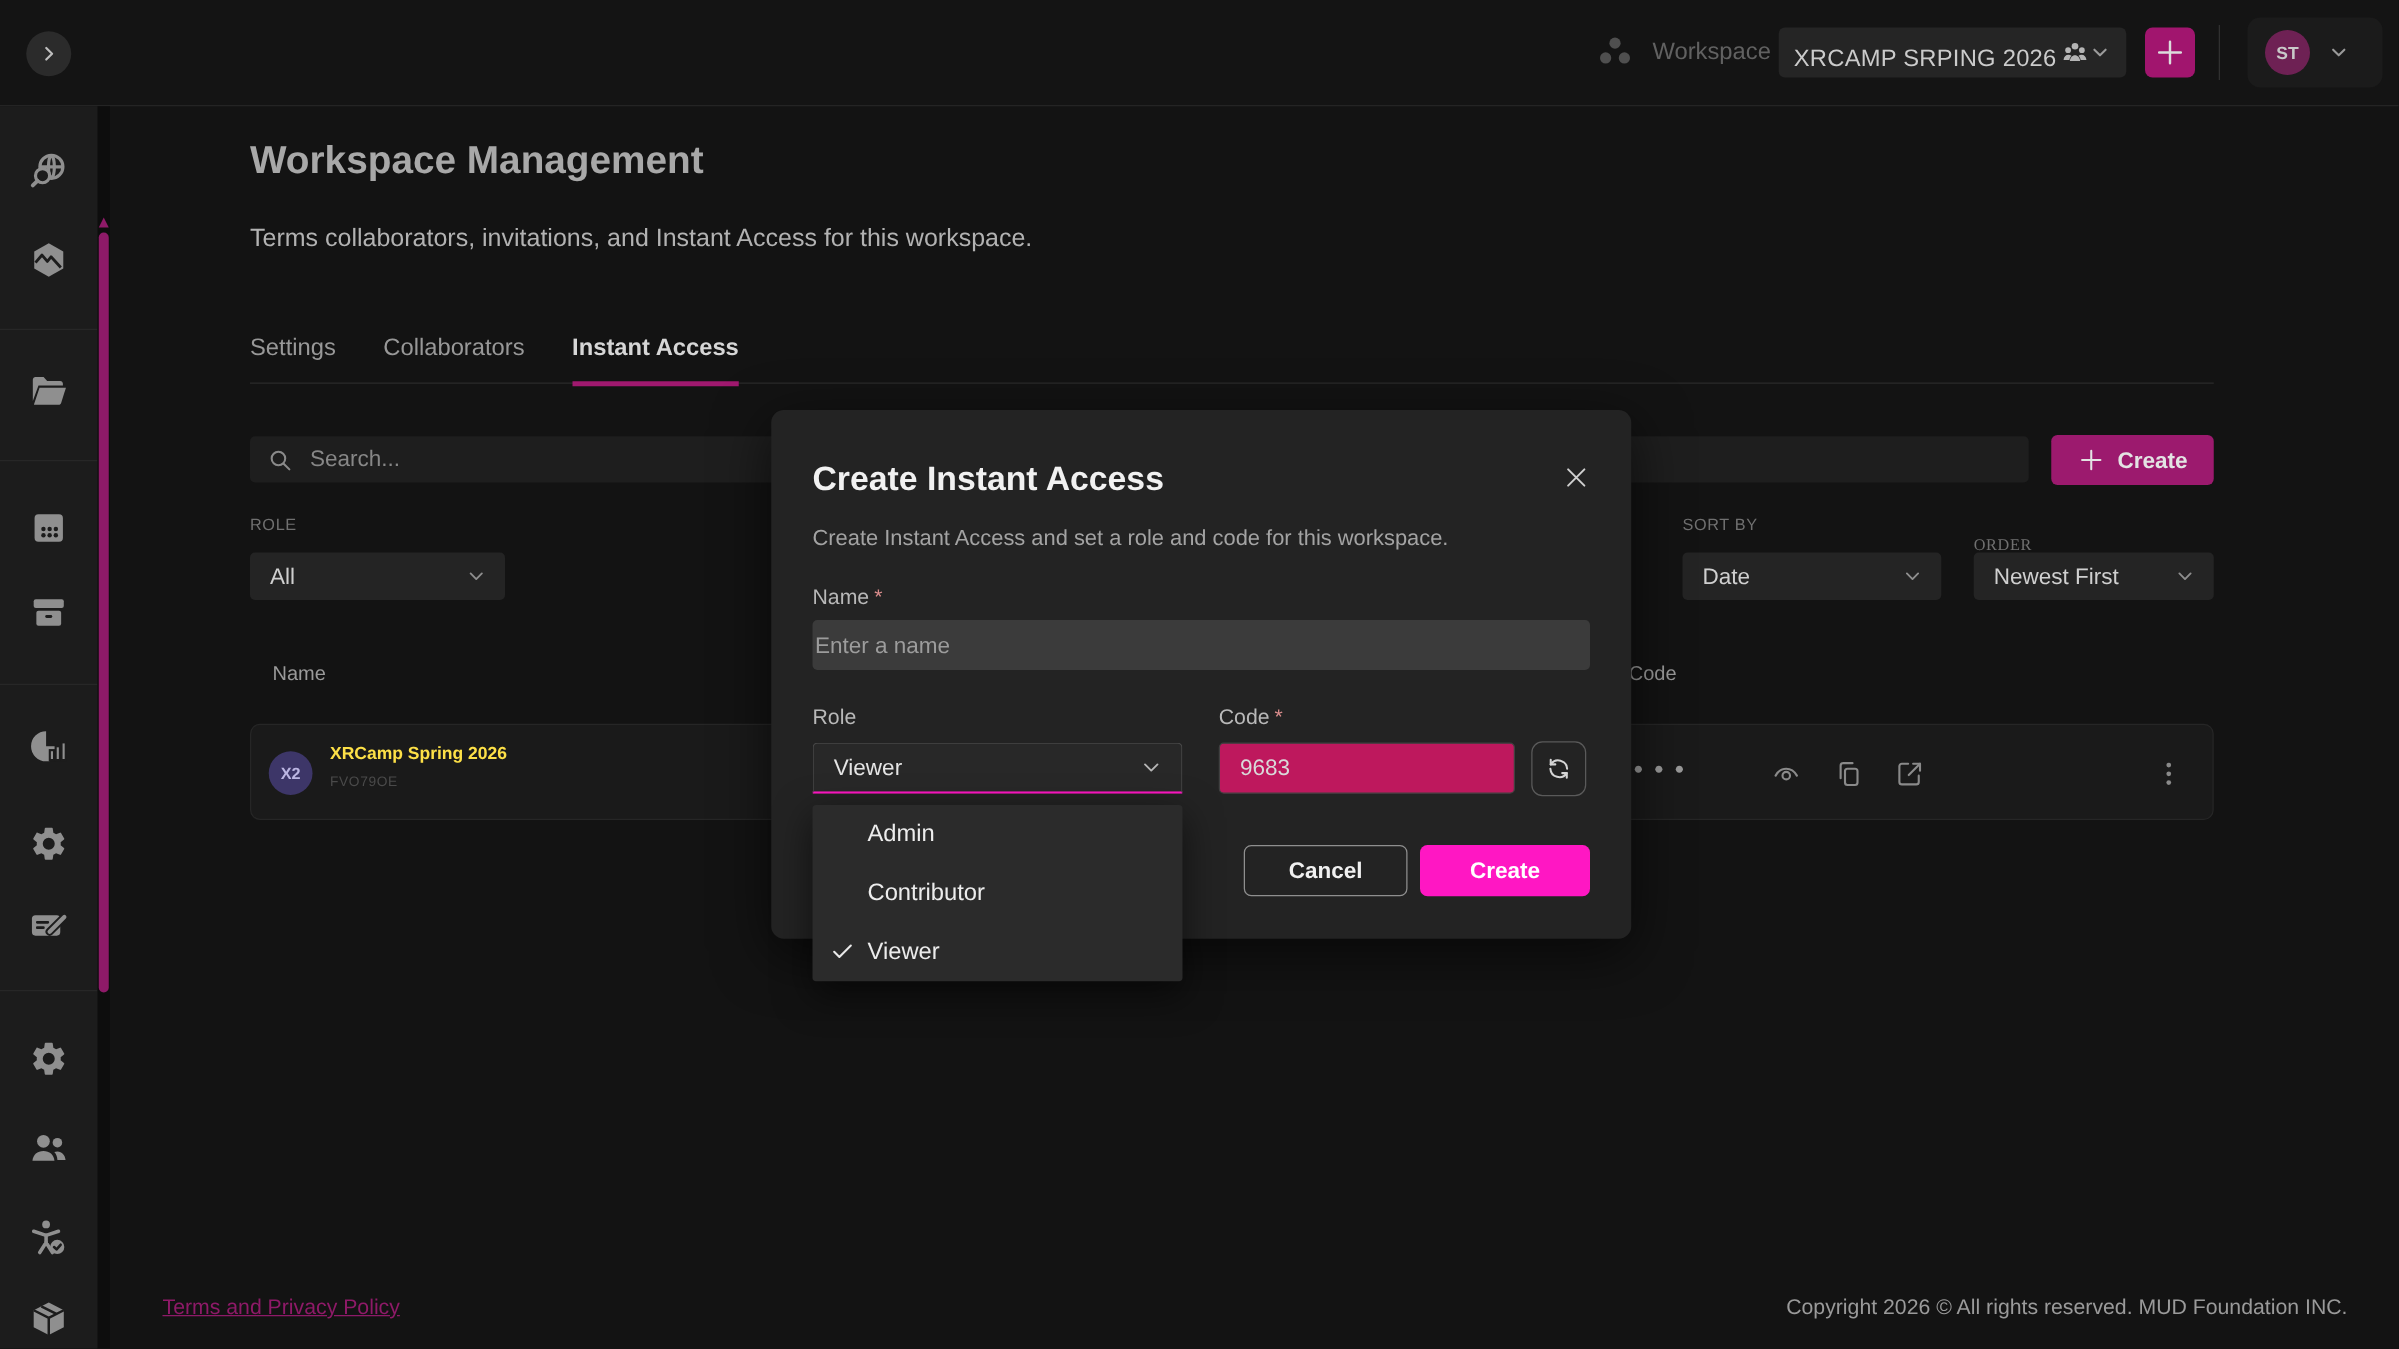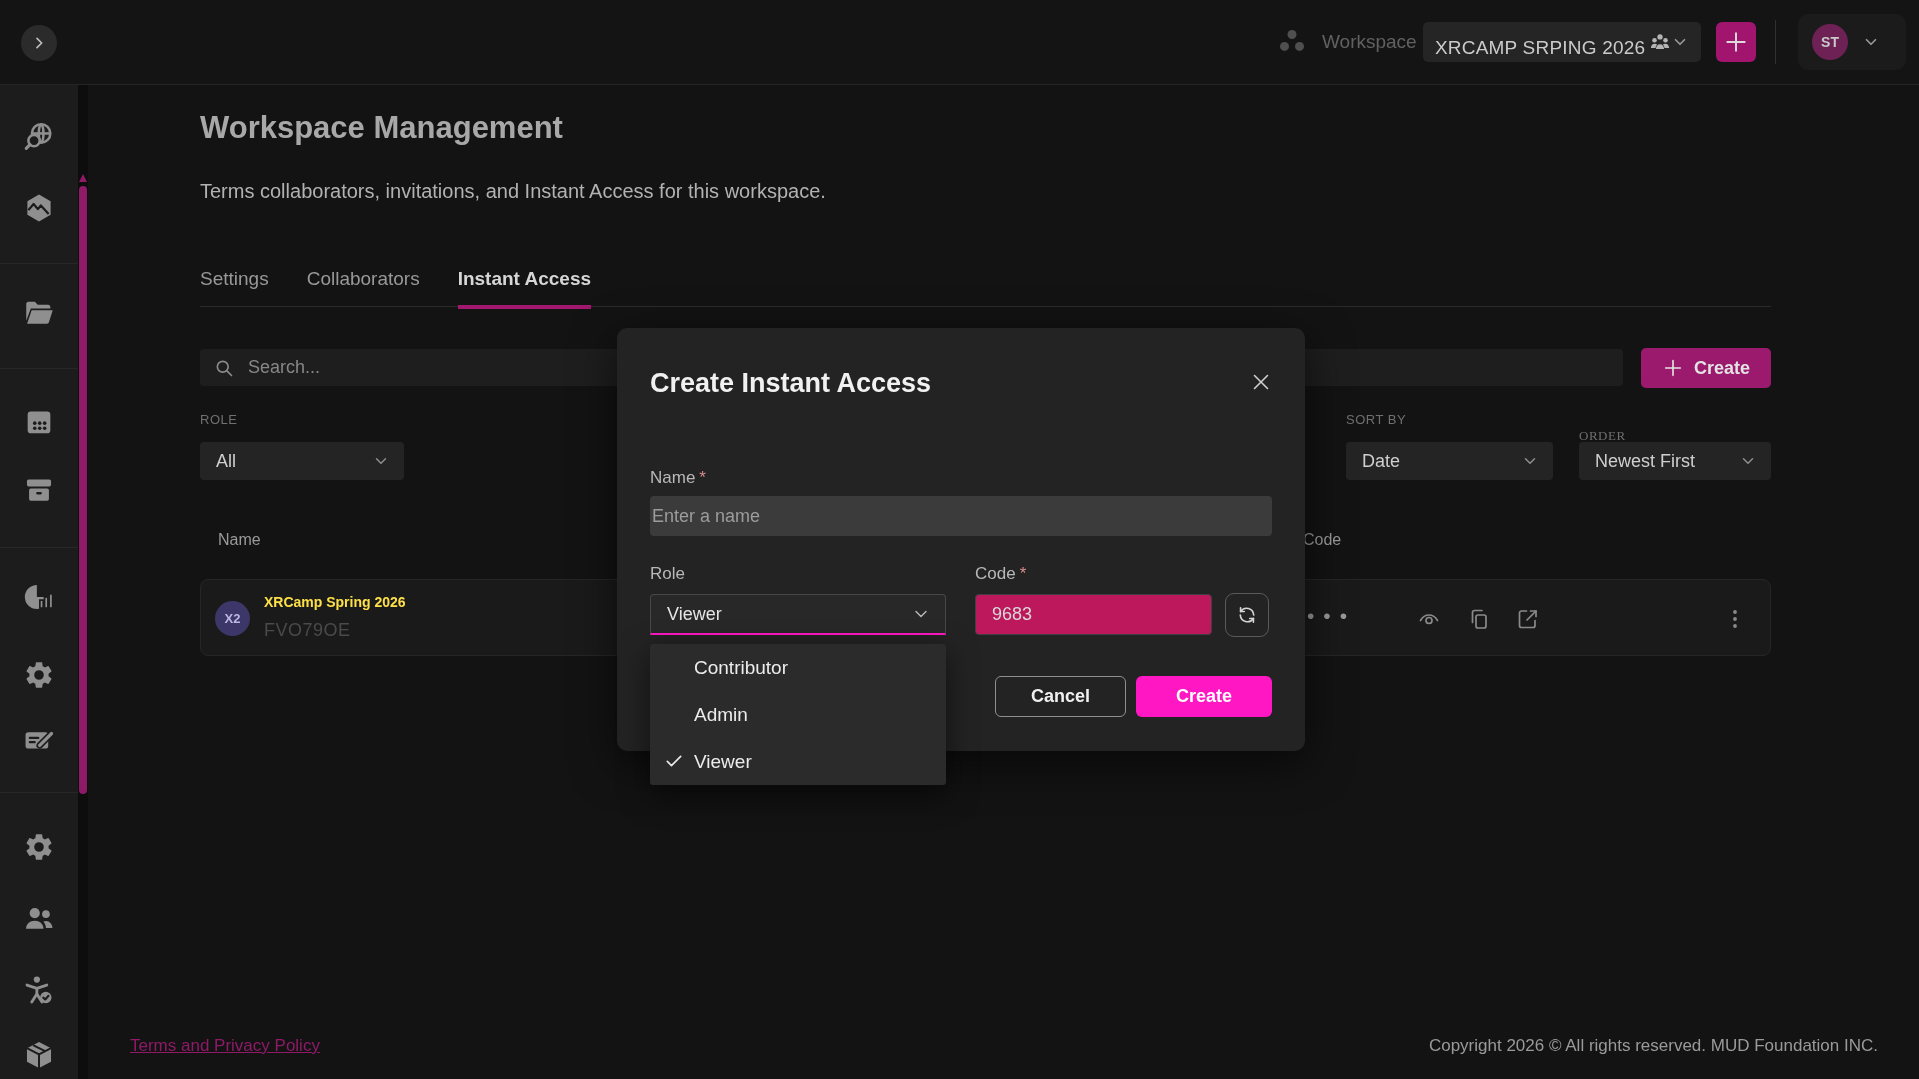--- a/index.html
+++ b/index.html
@@ -53,21 +53,21 @@
   .filter-label{position:absolute;font-size:13px;letter-spacing:.5px;color:#707070;}
   .select{position:absolute;top:442px;height:38px;background:#242424;border-radius:4px;display:flex;align-items:center;box-sizing:border-box;padding:0 14px 0 16px;cursor:pointer;}
   .select .val{font-size:18px;color:#cfcfcf;}
   .select .chev{margin-left:auto;color:#8e8e8e;}
 
   .col-header{position:absolute;top:531px;font-size:16px;color:#9a9a9a;}
 
   .row-card{position:absolute;left:200px;top:579px;width:1571px;height:77px;background:#1a1a1a;border:1px solid #262626;border-radius:8px;box-sizing:border-box;}
   .row-avatar{position:absolute;left:14px;top:21px;width:35px;height:35px;border-radius:50%;background:#3d3668;color:#bcb6e2;font-size:13px;font-weight:bold;display:flex;align-items:center;justify-content:center;}
   .row-name{position:absolute;left:63px;top:14px;font-size:14px;font-weight:bold;color:#fde047;}
-  .row-code{position:absolute;left:63px;top:40px;font-size:18px;color:#4a4a4a;letter-spacing:.5px;}
+  .row-code{position:absolute;left:63px;top:40px;font-size:11px;color:#4a4a4a;letter-spacing:.5px;}
   .row-masked{position:absolute;left:1106px;top:24px;font-size:21px;color:#9a9a9a;letter-spacing:9px;}
   .row-ic{position:absolute;top:27px;width:24px;height:24px;color:#8a8a8a;cursor:pointer;}
 
   .footer-link{position:absolute;left:130px;top:1036px;font-size:17px;font-weight:normal;color:#8e1a68;text-decoration:underline;cursor:pointer;}
   .footer-copy{position:absolute;right:41px;top:1036px;font-size:17px;color:#9a9a9a;}
 
   
   .modal{position:absolute;left:617px;top:328px;width:688px;height:423px;background:#232323;border-radius:10px;box-shadow:0 12px 45px rgba(0,0,0,.6);z-index:10;}
   .modal-title{position:absolute;left:33px;top:40px;font-size:27px;font-weight:bold;color:#f1f1f1;}
   .modal-close{position:absolute;right:30px;top:40px;width:28px;height:28px;color:#cfcfcf;display:flex;align-items:center;justify-content:center;cursor:pointer;}
@@ -379,20 +379,21 @@
 <div class="footer-link">Terms and Privacy Policy</div>
 <div class="footer-copy">Copyright 2026 © All rights reserved. MUD Foundation INC.</div>
 
 <div class="modal">
   <div class="modal-title">Create Instant Access</div>
   <div class="modal-close">
     <svg width="24" height="24" viewBox="0 0 24 24" fill="none" stroke="currentColor" stroke-width="1.6" stroke-linecap="round">
         <path d="M5.5 5.5l13 13M18.5 5.5l-13 13"></path>
       </svg>
   </div>
+  <div class="modal-subtitle">Create Instant Access and set a role and code for this workspace.</div>
 
   <div class="fld-label" style="left:33px;top:140px;">
     <span>Name</span><span class="req">*</span>
   </div>
   <input class="name-input" type="text" placeholder="Enter a name" style="">
 
   <div class="fld-label" style="left:33px;top:236px;">Role</div>
   <div class="role-select">
     <span class="val">Viewer</span>
     <span class="chev">
@@ -414,24 +415,24 @@
         <path d="M19 15.8A7.8 7.8 0 0 1 4.7 12"></path>
       </svg>
   </div>
 
   <div class="btn-cancel">Cancel</div>
   <div class="btn-create">Create</div>
 </div>
 
 <div class="role-menu">
   <div class="role-opt">
+    <span>Admin</span>
+  </div>
+  <div class="role-opt">
     <span>Contributor</span>
-  </div>
-  <div class="role-opt">
-    <span>Admin</span>
   </div>
   <div class="role-opt">
     <span class="check">
       <svg width="20" height="20" viewBox="0 0 24 24" fill="none" stroke="currentColor" stroke-width="2" stroke-linecap="round" stroke-linejoin="round">
           <path d="M4 12.5l5 5L20 6.5"></path>
         </svg>
     </span>
     <span>Viewer</span>
   </div>
 </div>

